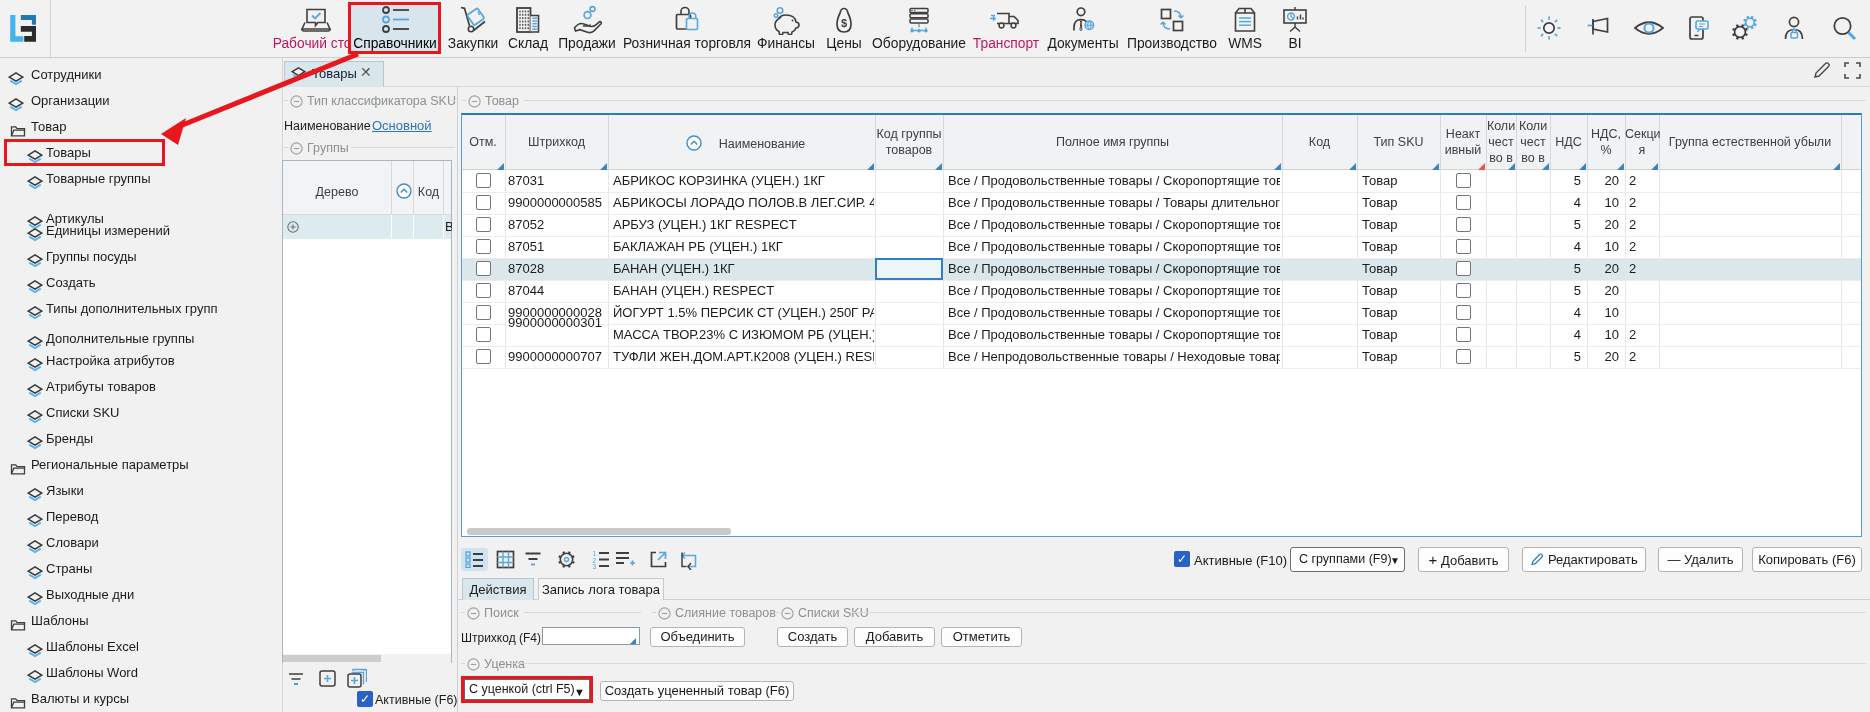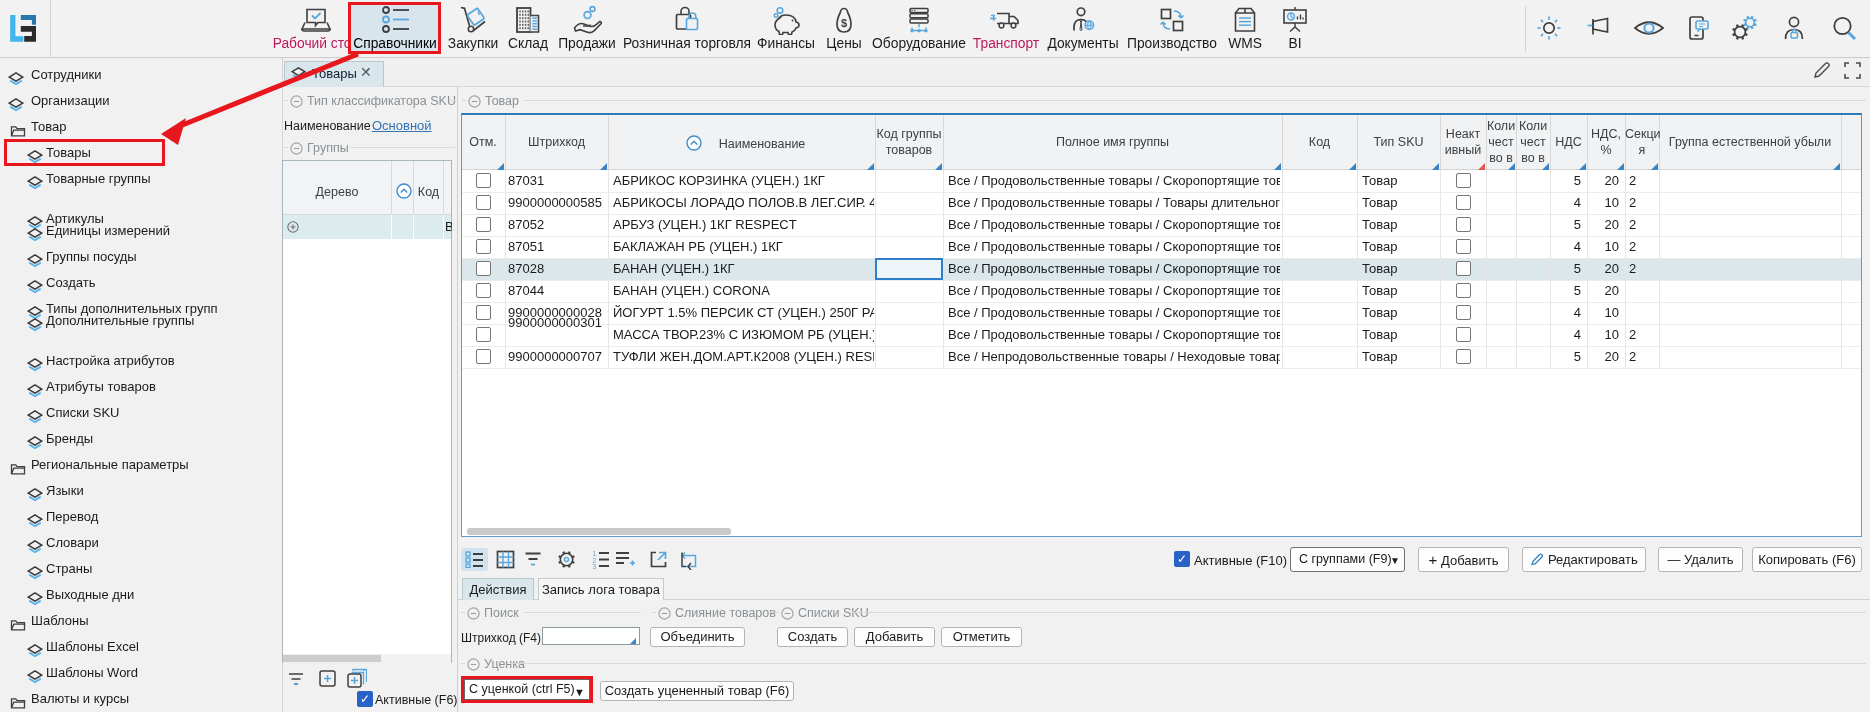--- a/index.html
+++ b/index.html
@@ -347,21 +347,21 @@
 <div class="si" style="left:0;top:296px;width:283px">
     <svg style="left:27px" width="0" height="0"></svg>
     <span class="a" style="left:27px;top:5px">
       <svg width="16" height="16" viewBox="0 0 16 16" fill="none">
         <path d="M2.24 9.6 L8.0 13.12 L13.76 9.6" stroke="#5db4ea" stroke-width="2" fill="none"></path>
         <path d="M8.0 1.92 L14.72 6.08 L8.0 10.24 L1.28 6.08 Z" stroke="#3a3a3a" stroke-width="1.5" fill="#f1f1f1"></path>
       </svg>
     </span>
     <span class="a" style="left:46px">Типы дополнительных групп</span>
   </div>
-<div class="si" style="left:0;top:308px;width:282px">
+<div class="si" style="left:0;top:326px;width:282px">
     <svg style="left:27px" width="0" height="0"></svg>
     <span class="a" style="left:27px;top:5px">
       <svg width="16" height="16" viewBox="0 0 16 16" fill="none">
         <path d="M2.24 9.6 L8.0 13.12 L13.76 9.6" stroke="#5db4ea" stroke-width="2" fill="none"></path>
         <path d="M8.0 1.92 L14.72 6.08 L8.0 10.24 L1.28 6.08 Z" stroke="#3a3a3a" stroke-width="1.5" fill="#f1f1f1"></path>
       </svg>
     </span>
     <span class="a" style="left:46px">Дополнительные группы</span>
   </div>
 <div class="si" style="left:0;top:348px;width:283px">
@@ -697,21 +697,21 @@
 <div class="cell" style="left:508px;top:258px;width:97px">87028</div>
 <div class="cell" style="left:613px;top:258px;width:261px">БАНАН (УЦЕН.) 1КГ</div>
 <div class="cell" style="left:948px;top:258px;width:332px">Все / Продовольственные товары / Скоропортящие товары</div>
 <div class="cell" style="left:1362px;top:258px;width:75px">Товар</div>
 <div class="cb" style="left:1456px;top:261px;width:15px;height:15px"></div>
 <div class="cell num" style="left:1550px;top:258px;width:31px">5</div>
 <div class="cell num" style="left:1587px;top:258px;width:32px">20</div>
 <div class="cell" style="left:1629px;top:258px;width:26px">2</div>
 <div class="cb" style="left:476px;top:283px;width:15px;height:15px"></div>
 <div class="cell" style="left:508px;top:280px;width:97px">87044</div>
-<div class="cell" style="left:613px;top:280px;width:261px">БАНАН (УЦЕН.) CORONA</div>
+<div class="cell" style="left:613px;top:280px;width:261px">БАНАН (УЦЕН.) RESPECT</div>
 <div class="cell" style="left:948px;top:280px;width:332px">Все / Продовольственные товары / Скоропортящие товары</div>
 <div class="cell" style="left:1362px;top:280px;width:75px">Товар</div>
 <div class="cb" style="left:1456px;top:283px;width:15px;height:15px"></div>
 <div class="cell num" style="left:1550px;top:280px;width:31px">5</div>
 <div class="cell num" style="left:1587px;top:280px;width:32px">20</div>
 <div class="cb" style="left:476px;top:305px;width:15px;height:15px"></div>
 <div class="cell" style="left:508px;top:302px;width:97px">9900000000028</div>
 <div class="cell" style="left:613px;top:302px;width:261px">ЙОГУРТ 1.5% ПЕРСИК СТ (УЦЕН.) 250Г РАДУГА ВКУСА</div>
 <div class="cell" style="left:948px;top:302px;width:332px">Все / Продовольственные товары / Скоропортящие товары</div>
 <div class="cell" style="left:1362px;top:302px;width:75px">Товар</div>

